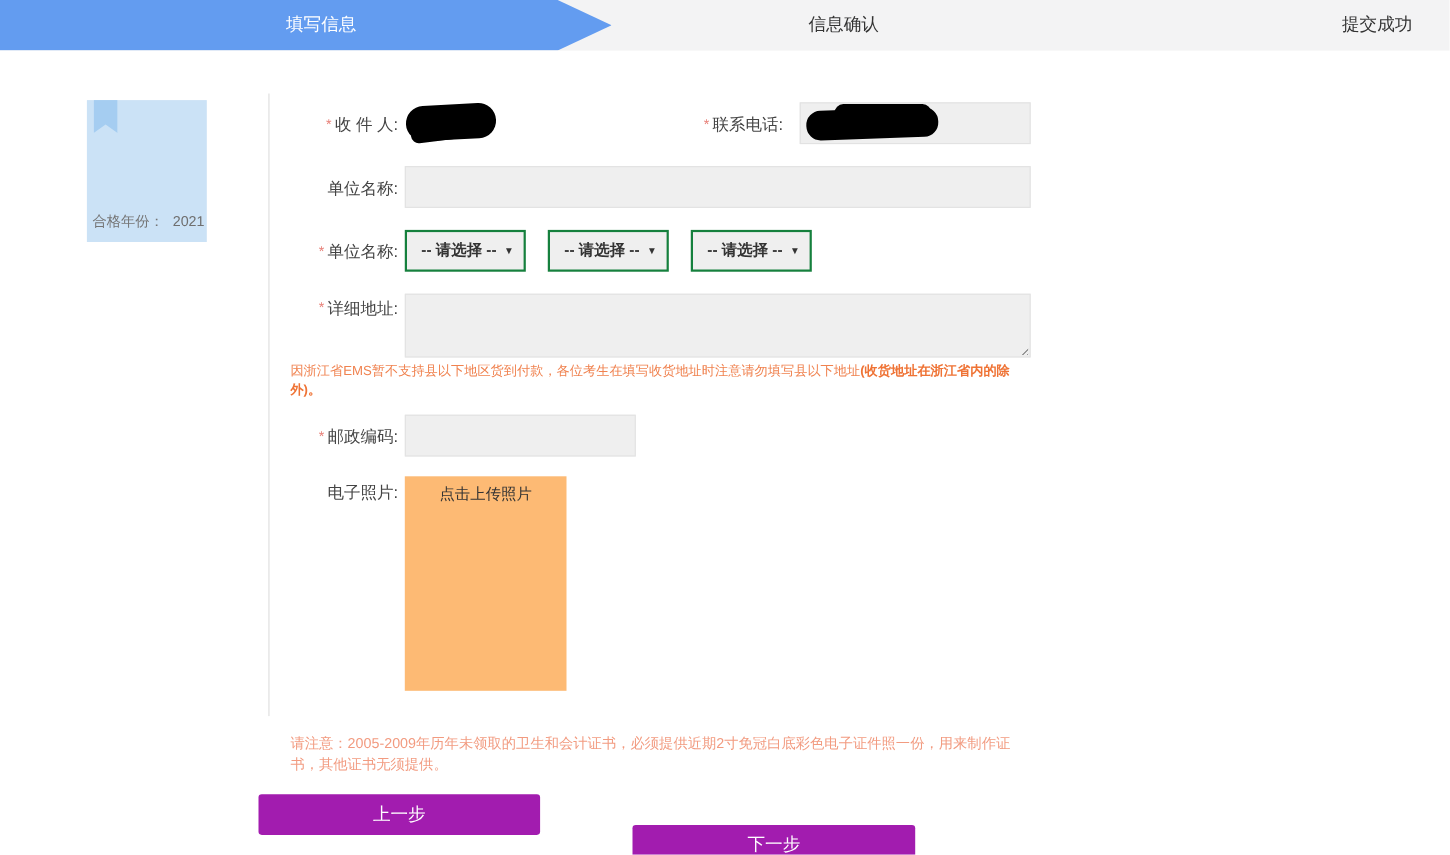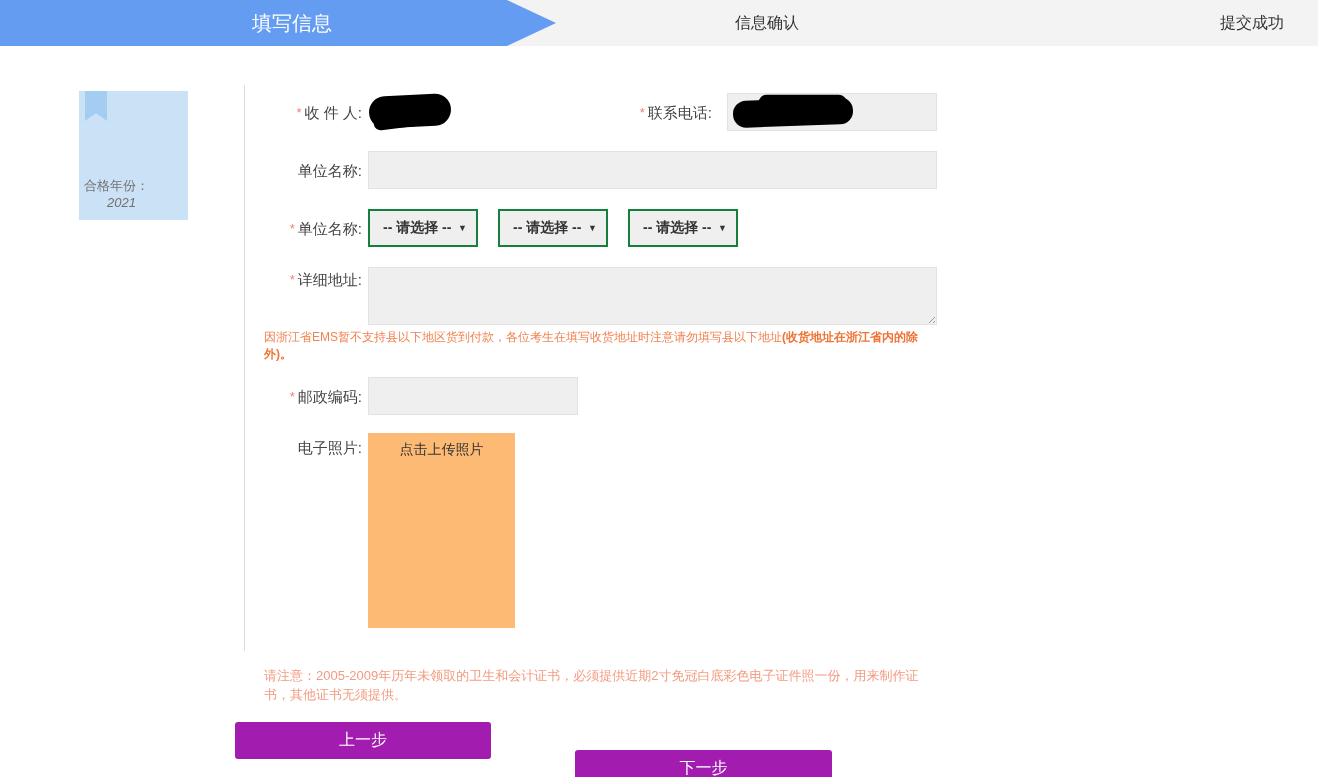--- a/index.html
+++ b/index.html
@@ -4,32 +4,32 @@
 <style>
   * { margin:0; padding:0; box-sizing:border-box; }
   html,body { background:#fff; }
   body { font-family:"Liberation Sans","DejaVu Sans",sans-serif; }
   .page { position:relative; width:1318px; height:777px; overflow:hidden; background:#fff; }
 
   
   .stepbar { position:absolute; left:0; top:0; width:1318px; height:46px; background:#F3F3F4; }
   .step-arrow { position:absolute; left:0; top:0; width:556px; height:46px; background:#639CF0;
     clip-path:polygon(0 0, calc(100% - 49px) 0, 100% 50%, calc(100% - 49px) 100%, 0 100%);
-    color:#fff; font-size:20px; line-height:46px; text-align:center; padding-left:28px; }
+    color:#fff; font-size:16px; line-height:46px; text-align:center; padding-left:28px; }
   .step-plain { position:absolute; top:0; height:46px; line-height:46px; font-size:16px; color:#333; }
   .step-confirm { left:735px; }
   .step-success { right:34px; }
 
   
   .exam-card { position:absolute; left:79px; top:91px; width:109px; height:129px; background:#CBE2F6; }
   .bookmark { position:absolute; left:6px; top:0; width:22px; height:30px; background:#A5CDF1;
     clip-path:polygon(0 0,100% 0,100% 100%,50% 74%,0 100%); }
   .exam-title { padding:37px 8px 0 8px; text-align:center; font-size:13px; line-height:20px; color:#4a4a4a; }
   .exam-year { position:absolute; left:0; bottom:10px; width:100%; padding-left:5px; font-size:13px; color:#757575; }
-  .exam-year .yv { margin-left:23px; color:#6f6f6f;font-style:italic; }
+  .exam-year .yv { margin-left:8px; color:#6f6f6f; }
 
   
   .vdivider { position:absolute; left:244px; top:85px; width:1px; height:566px; background:#ddd; }
   .flabel { position:absolute; width:118px; text-align:right; font-size:15px; color:#444; white-space:nowrap; }
   .req { color:#E8837B; font-size:13px; margin-right:3px; vertical-align:1px; }
   .ginput { position:absolute; background:#EFEFEF; border:1px solid #E2E2E2; height:38px;
     font-size:14px; color:#333; padding:0 8px; font-family:inherit; }
   .gselect { position:absolute; width:110px; height:38px; background:#EFEFEF; border:2px solid #15803d;
     display:flex; align-items:center; justify-content:space-between; padding:0 9px 0 13px;
     font-size:14px; font-weight:bold; color:#333; cursor:pointer; }

